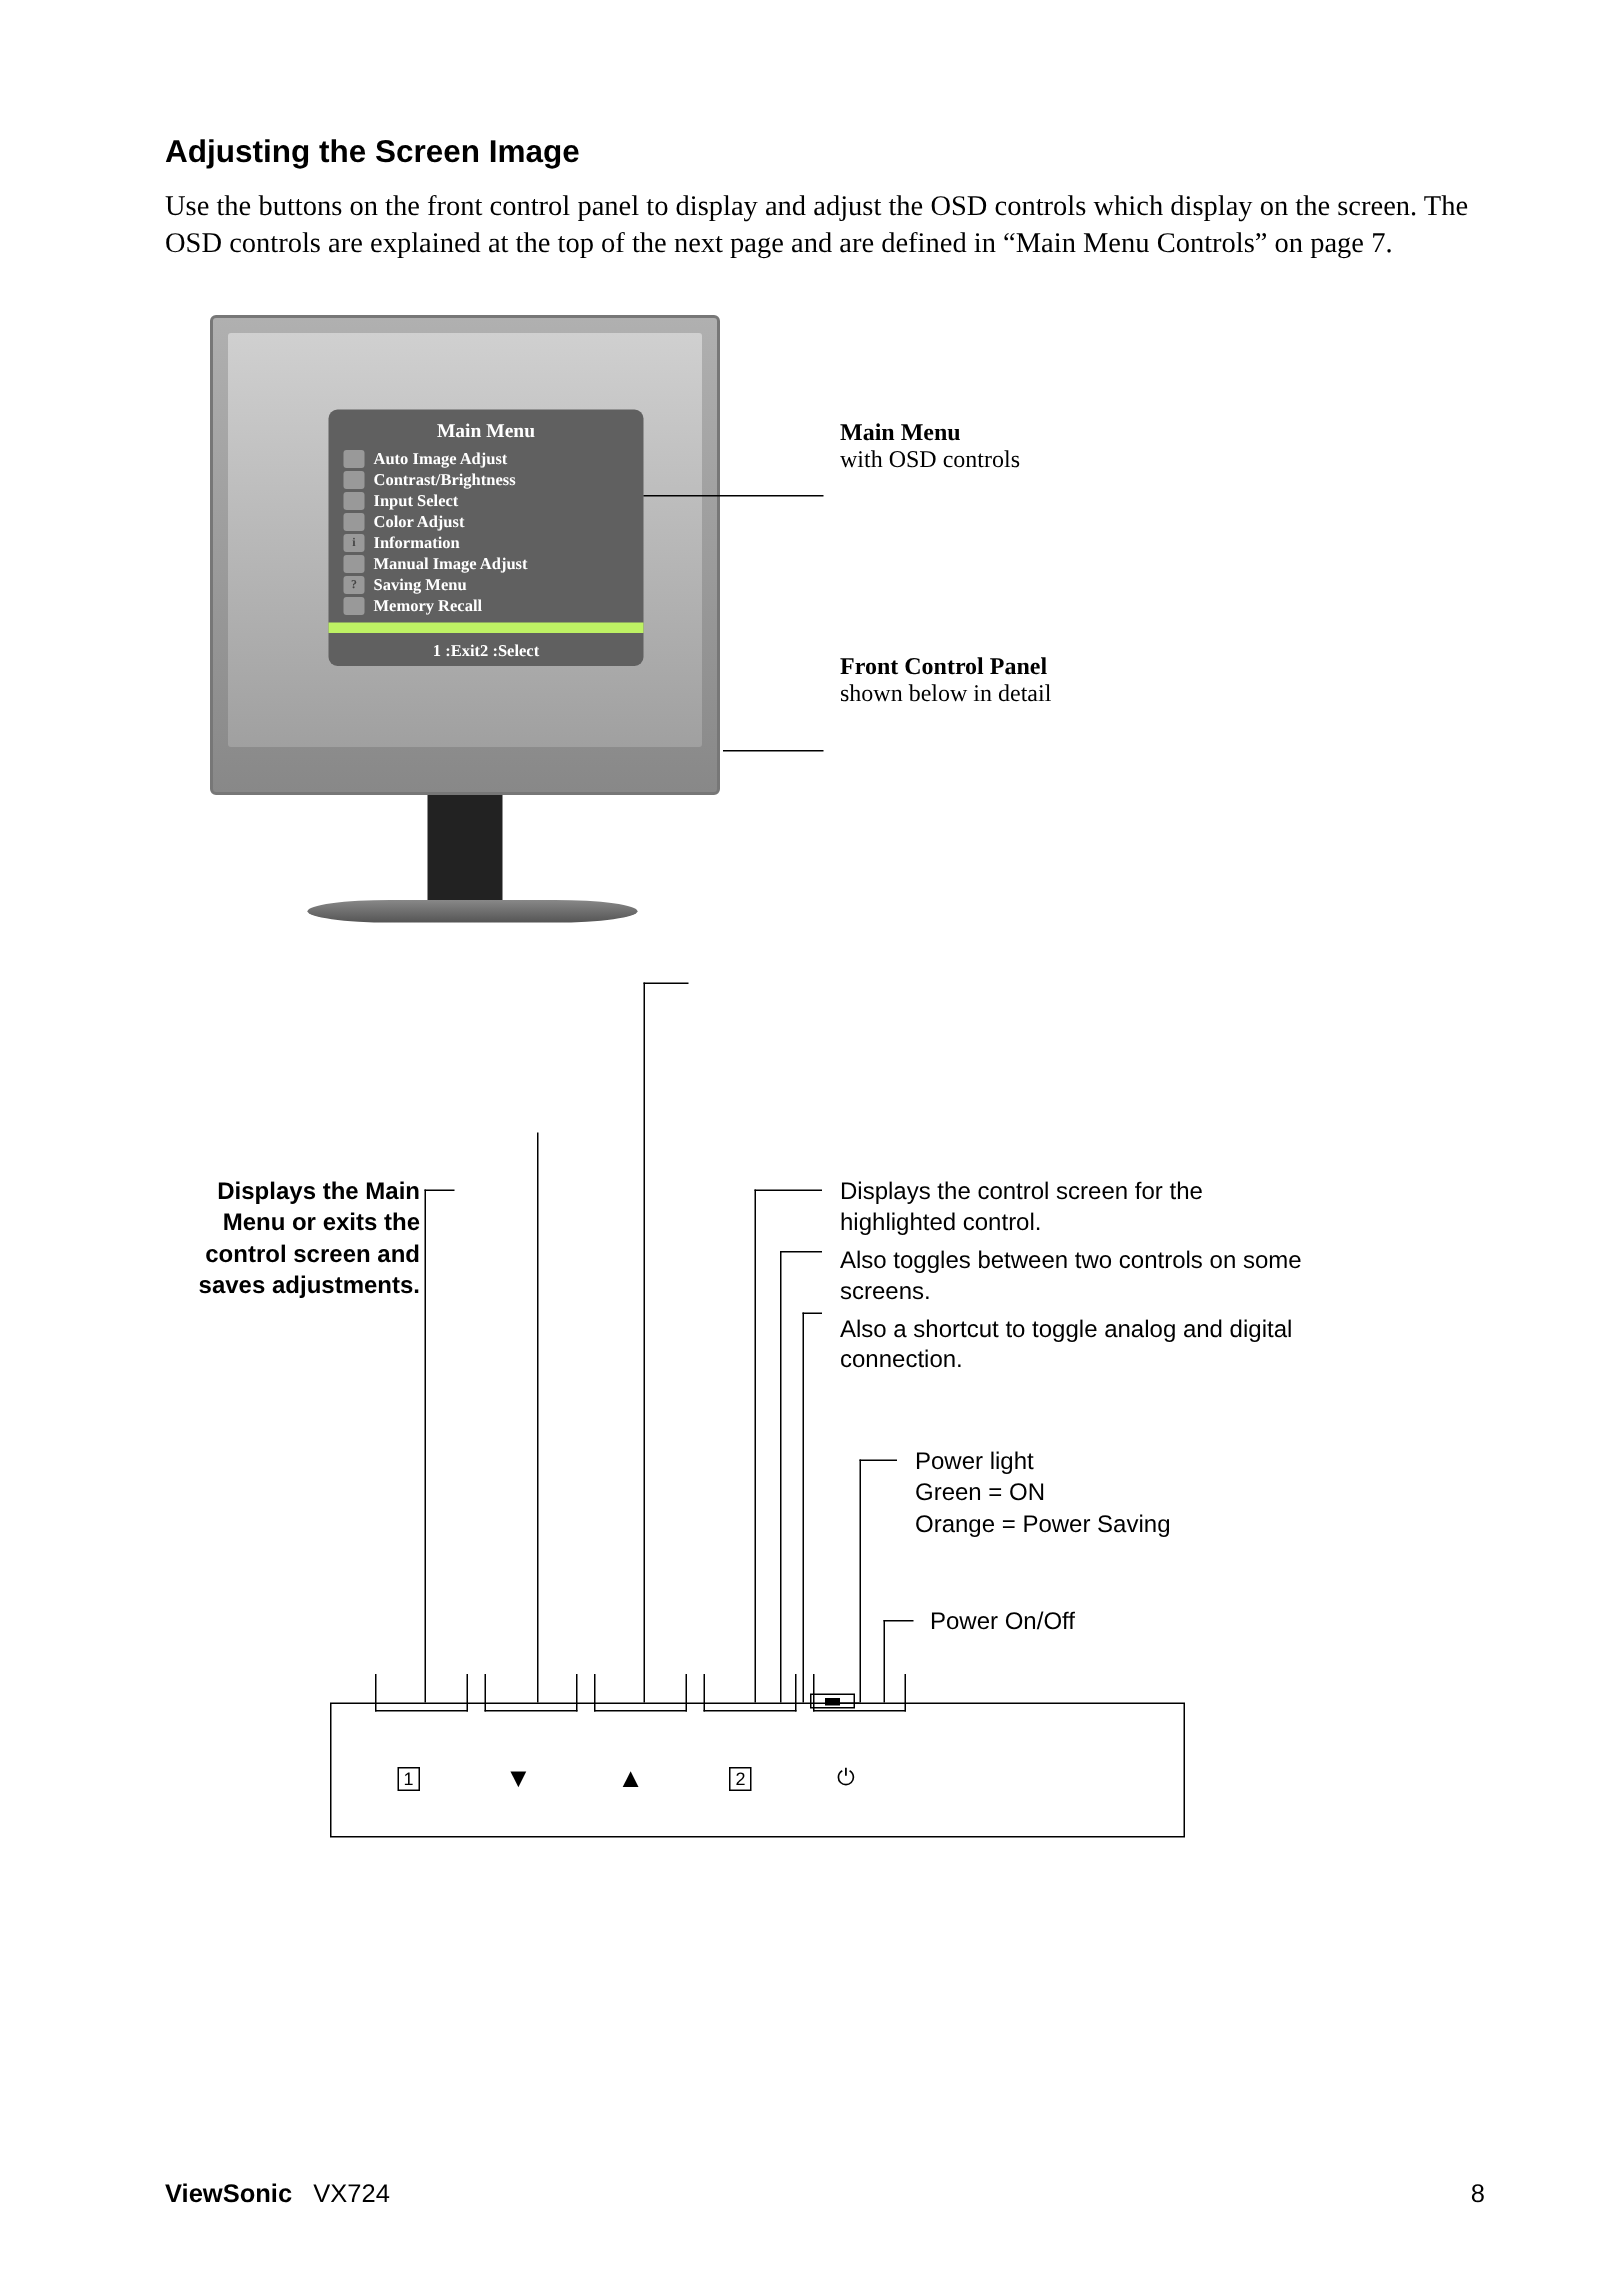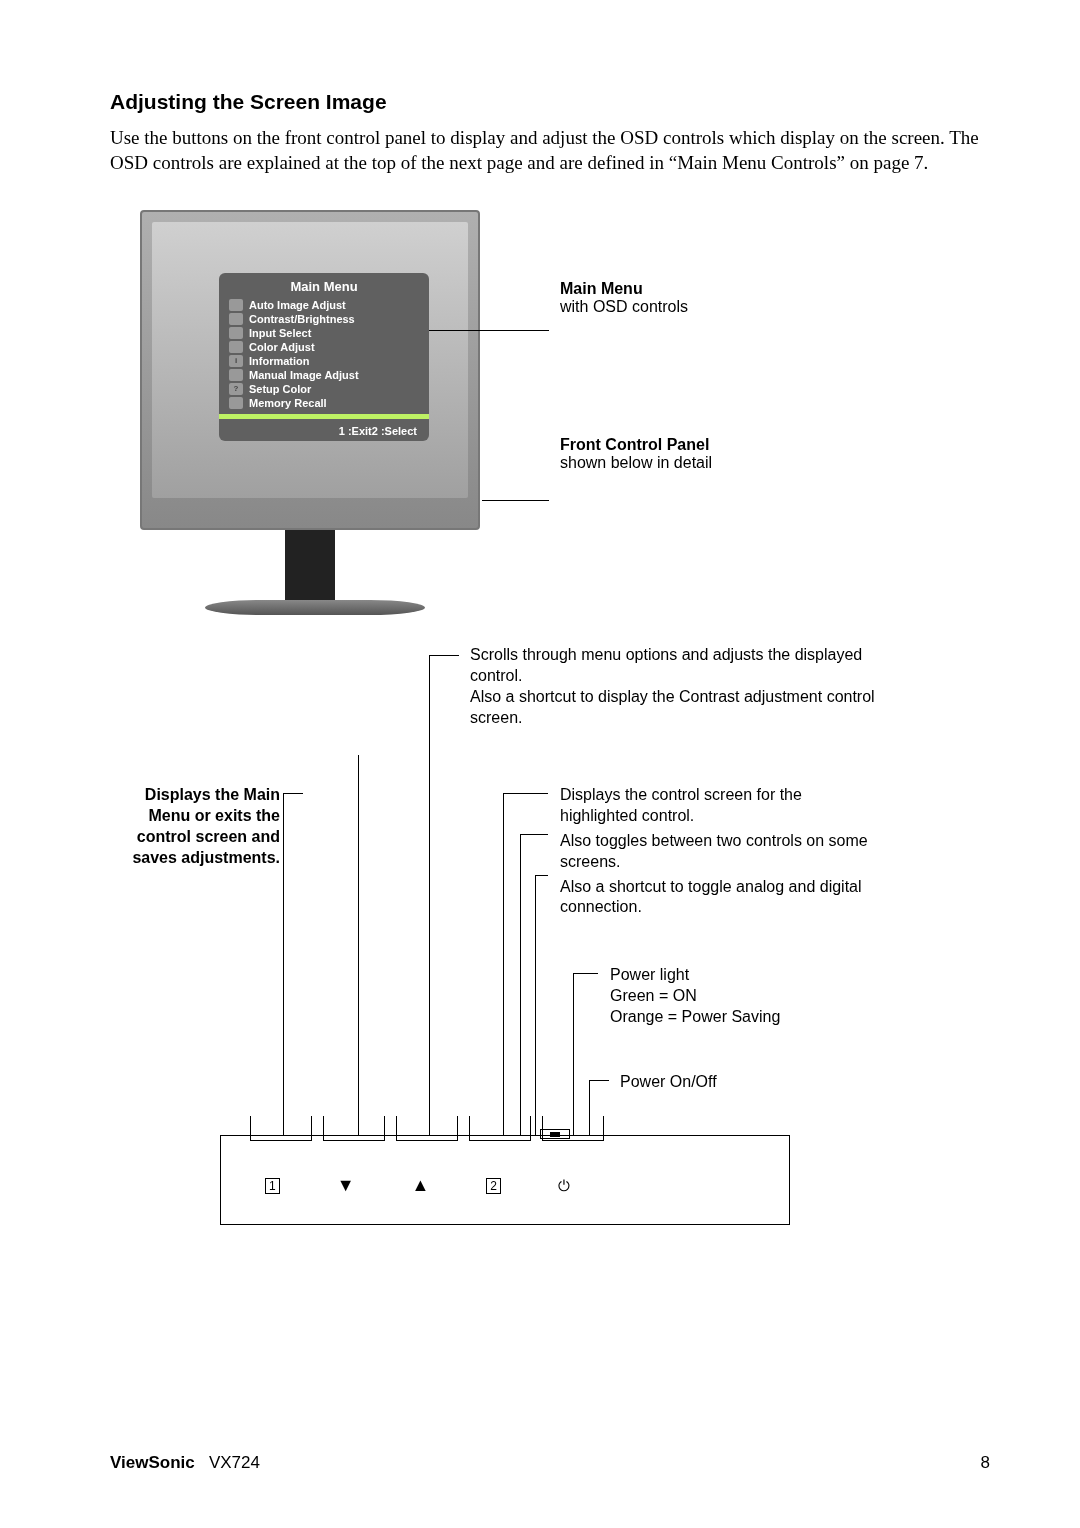--- a/index.html
+++ b/index.html
@@ -23,20 +23,21 @@
     line-height: 1.3;
     margin-bottom: 30px;
     max-width: 870px;
   }
 
   
   .monitor-area {
     position: relative;
     width: 100%;
     height: 430px;
+    font-family: Liberation Serif, serif;
   }
   .monitor {
     position: absolute;
     left: 30px;
     top: 5px;
     width: 340px;
     height: 320px;
     background: linear-gradient(to bottom, #b0b0b0, #888);
     border-radius: 4px;
     border: 2px solid #777;
@@ -68,24 +69,24 @@
   .osd-icon {
     width: 14px; height: 12px;
     background: #999;
     border-radius: 2px;
     font-size: 8px;
     text-align: center;
     color: #444;
     line-height: 12px;
   }
   .osd-footer {
-    display: flex; justify-content: flex-end;
+    display: flex; justify-content: center;
     padding: 6px 12px 0 12px;
     margin-top: 4px;
-    border-top: 5px solid #bef264;
+    border-top: 7px solid #bef264;
     font-size: 11px;
   }
   .monitor-stand {
     position: absolute;
     left: 175px; top: 325px;
     width: 50px; height: 70px;
     background: #222;
   }
   .monitor-base {
     position: absolute;
@@ -215,21 +216,21 @@
     <div class="osd-item">
         <span class="osd-icon">i</span>
         <span>Information</span>
       </div>
     <div class="osd-item">
         <span class="osd-icon"></span>
         <span>Manual Image Adjust</span>
       </div>
     <div class="osd-item">
         <span class="osd-icon">?</span>
-        <span>Setup Color</span>
+        <span>Saving Menu</span>
       </div>
     <div class="osd-item">
         <span class="osd-icon"></span>
         <span>Memory Recall</span>
       </div>
     <div class="osd-footer">
       <span>1 :Exit</span>
       <span>2 :Select</span>
     </div>
   </div>
@@ -246,24 +247,20 @@
     </div>
     <div class="block">
       <div class="heading">Front Control Panel</div>
       <div>shown below in detail</div>
     </div>
   </div>
 </div>
 
 <div class="callouts">
 
-  <div class="callout-text" style="left:360px; top:0; width:420px;">
-    <div>Scrolls through menu options and adjusts the displayed control.</div>
-    <div>Also a shortcut to display the Contrast adjustment control screen.</div>
-  </div>
   <div class="line" style="left:319px; top:10px; width:30px; height:1px;"></div>
   <div class="line" style="left:319px; top:10px; width:1px; height:480px;"></div>
 
   <div class="callout-text left-callout">
     <span>Displays the Main Menu or exits the control screen and saves adjustments.</span>
   </div>
   <div class="line" style="left:173px; top:148px; width:20px; height:1px;"></div>
   <div class="line" style="left:173px; top:148px; width:1px; height:342px;"></div>
 
   <div class="line" style="left:248px; top:110px; width:1px; height:380px;"></div>

